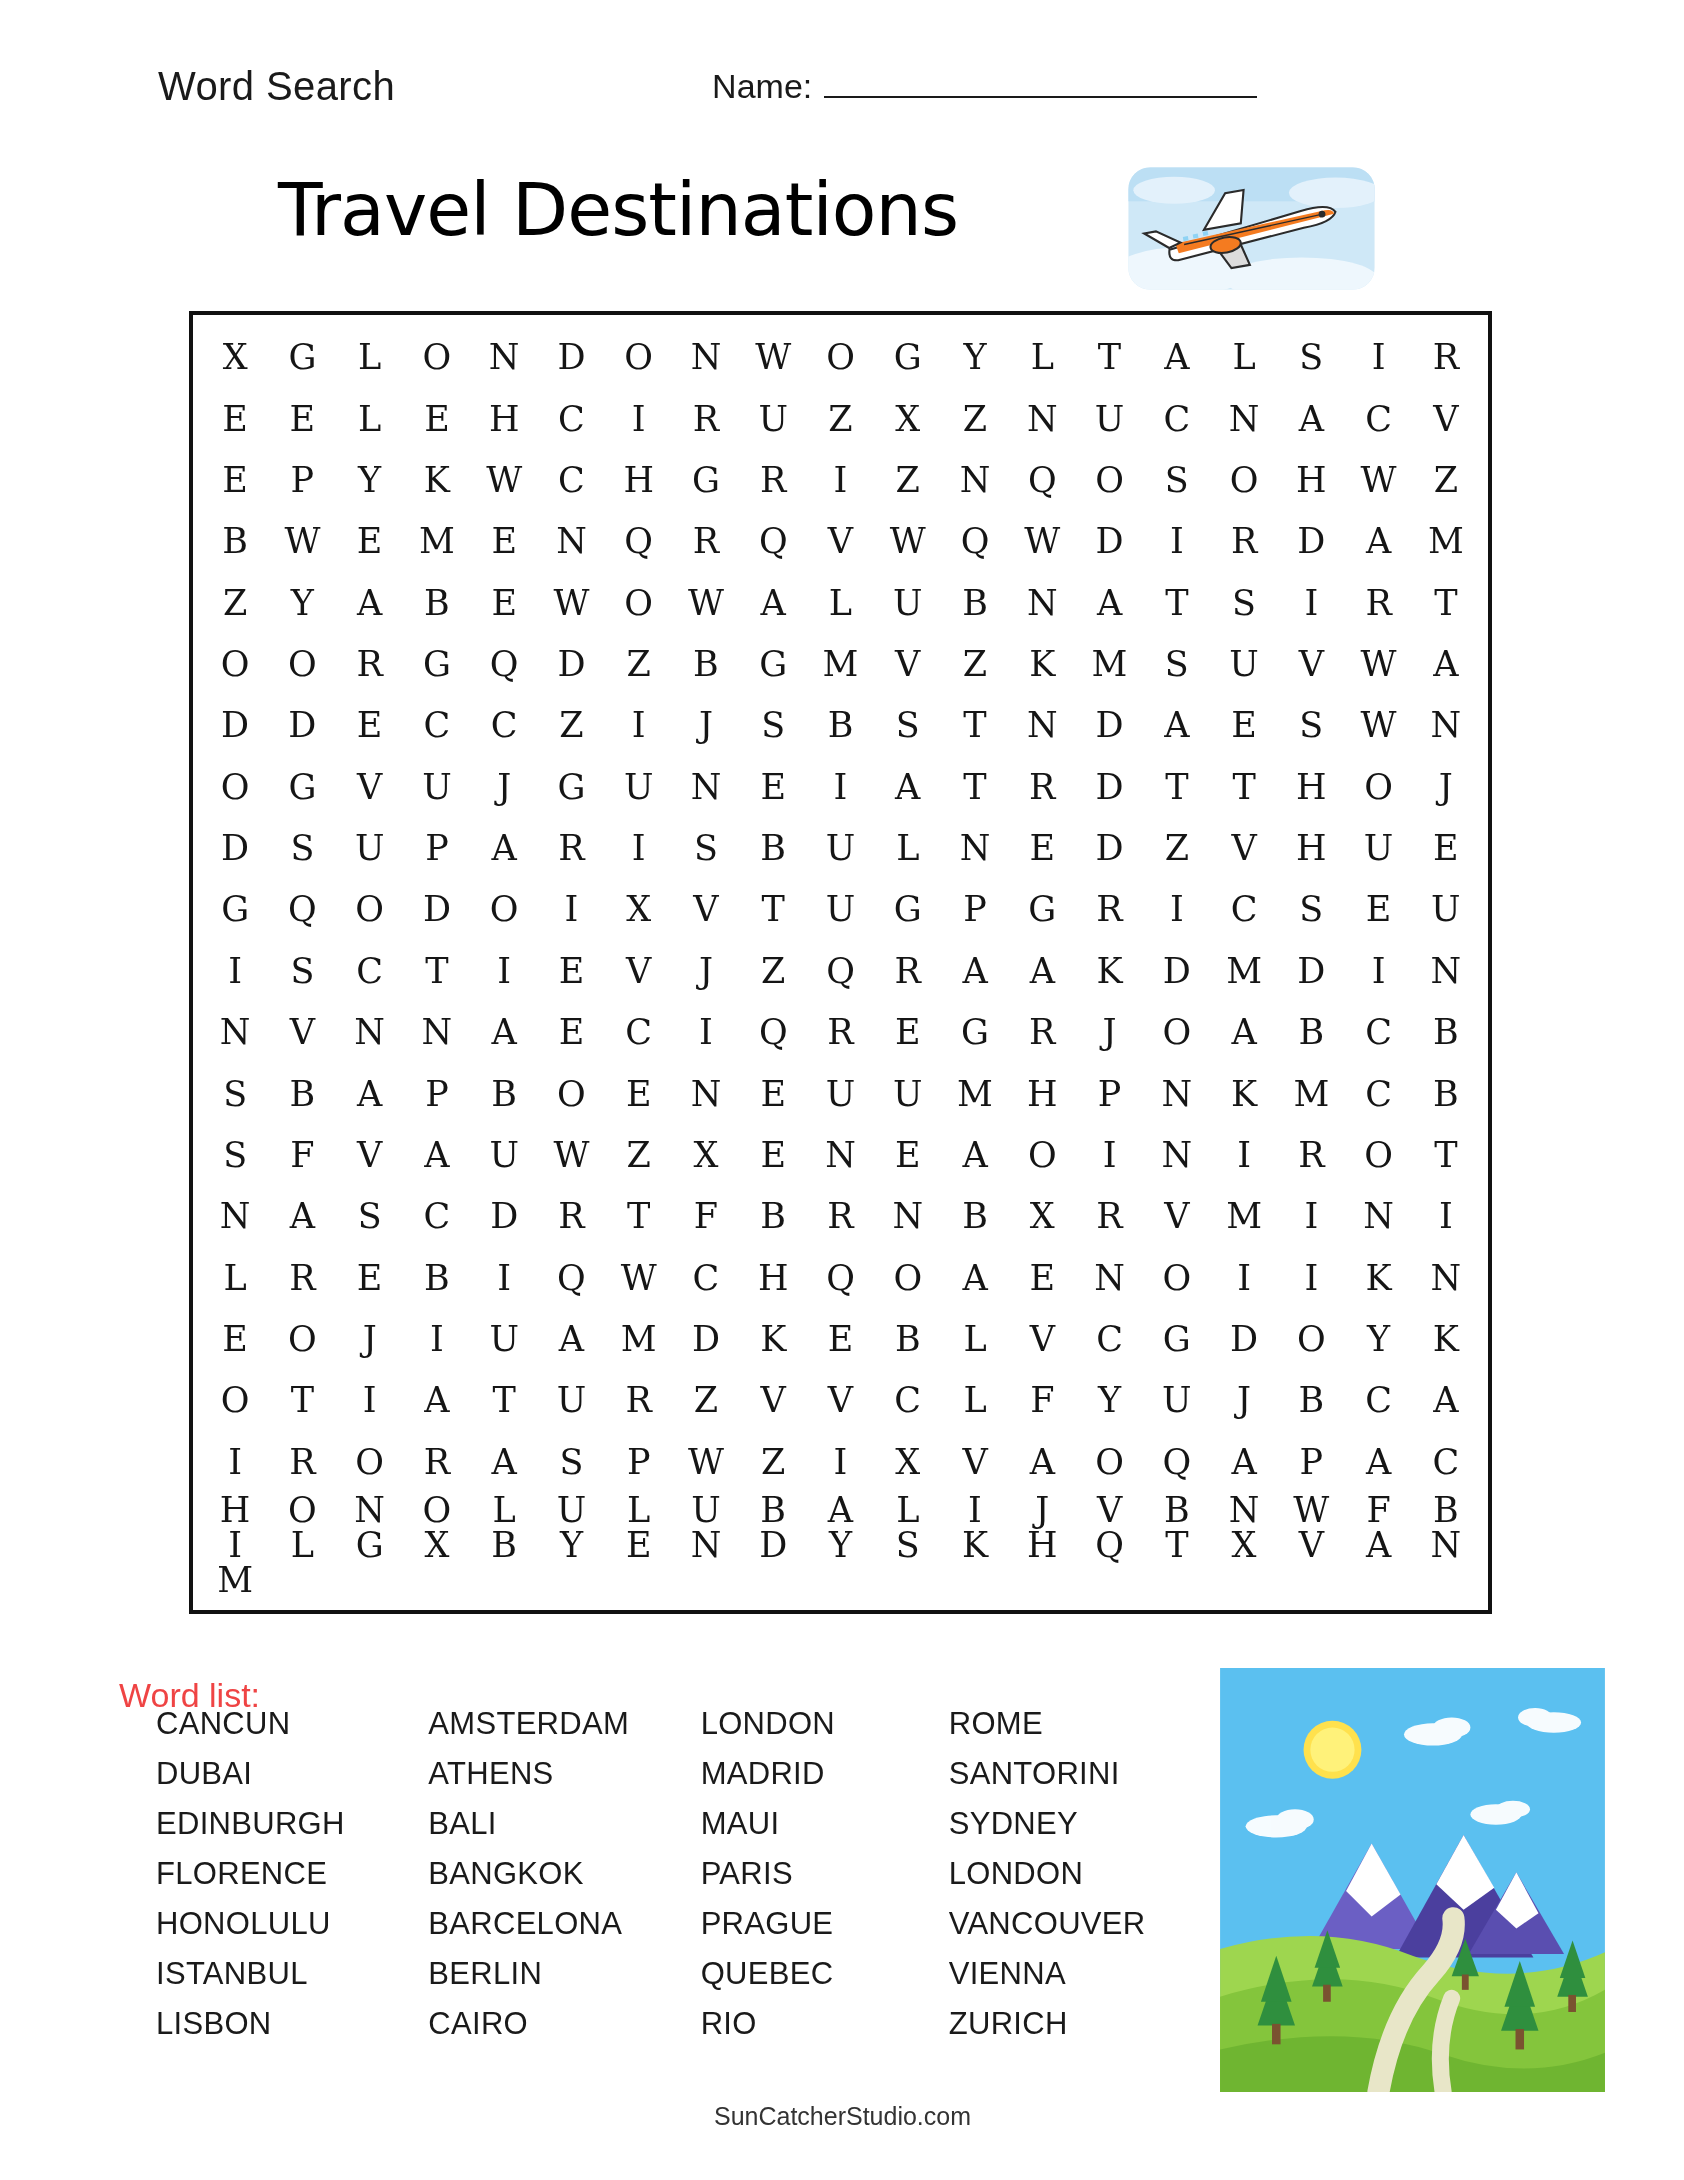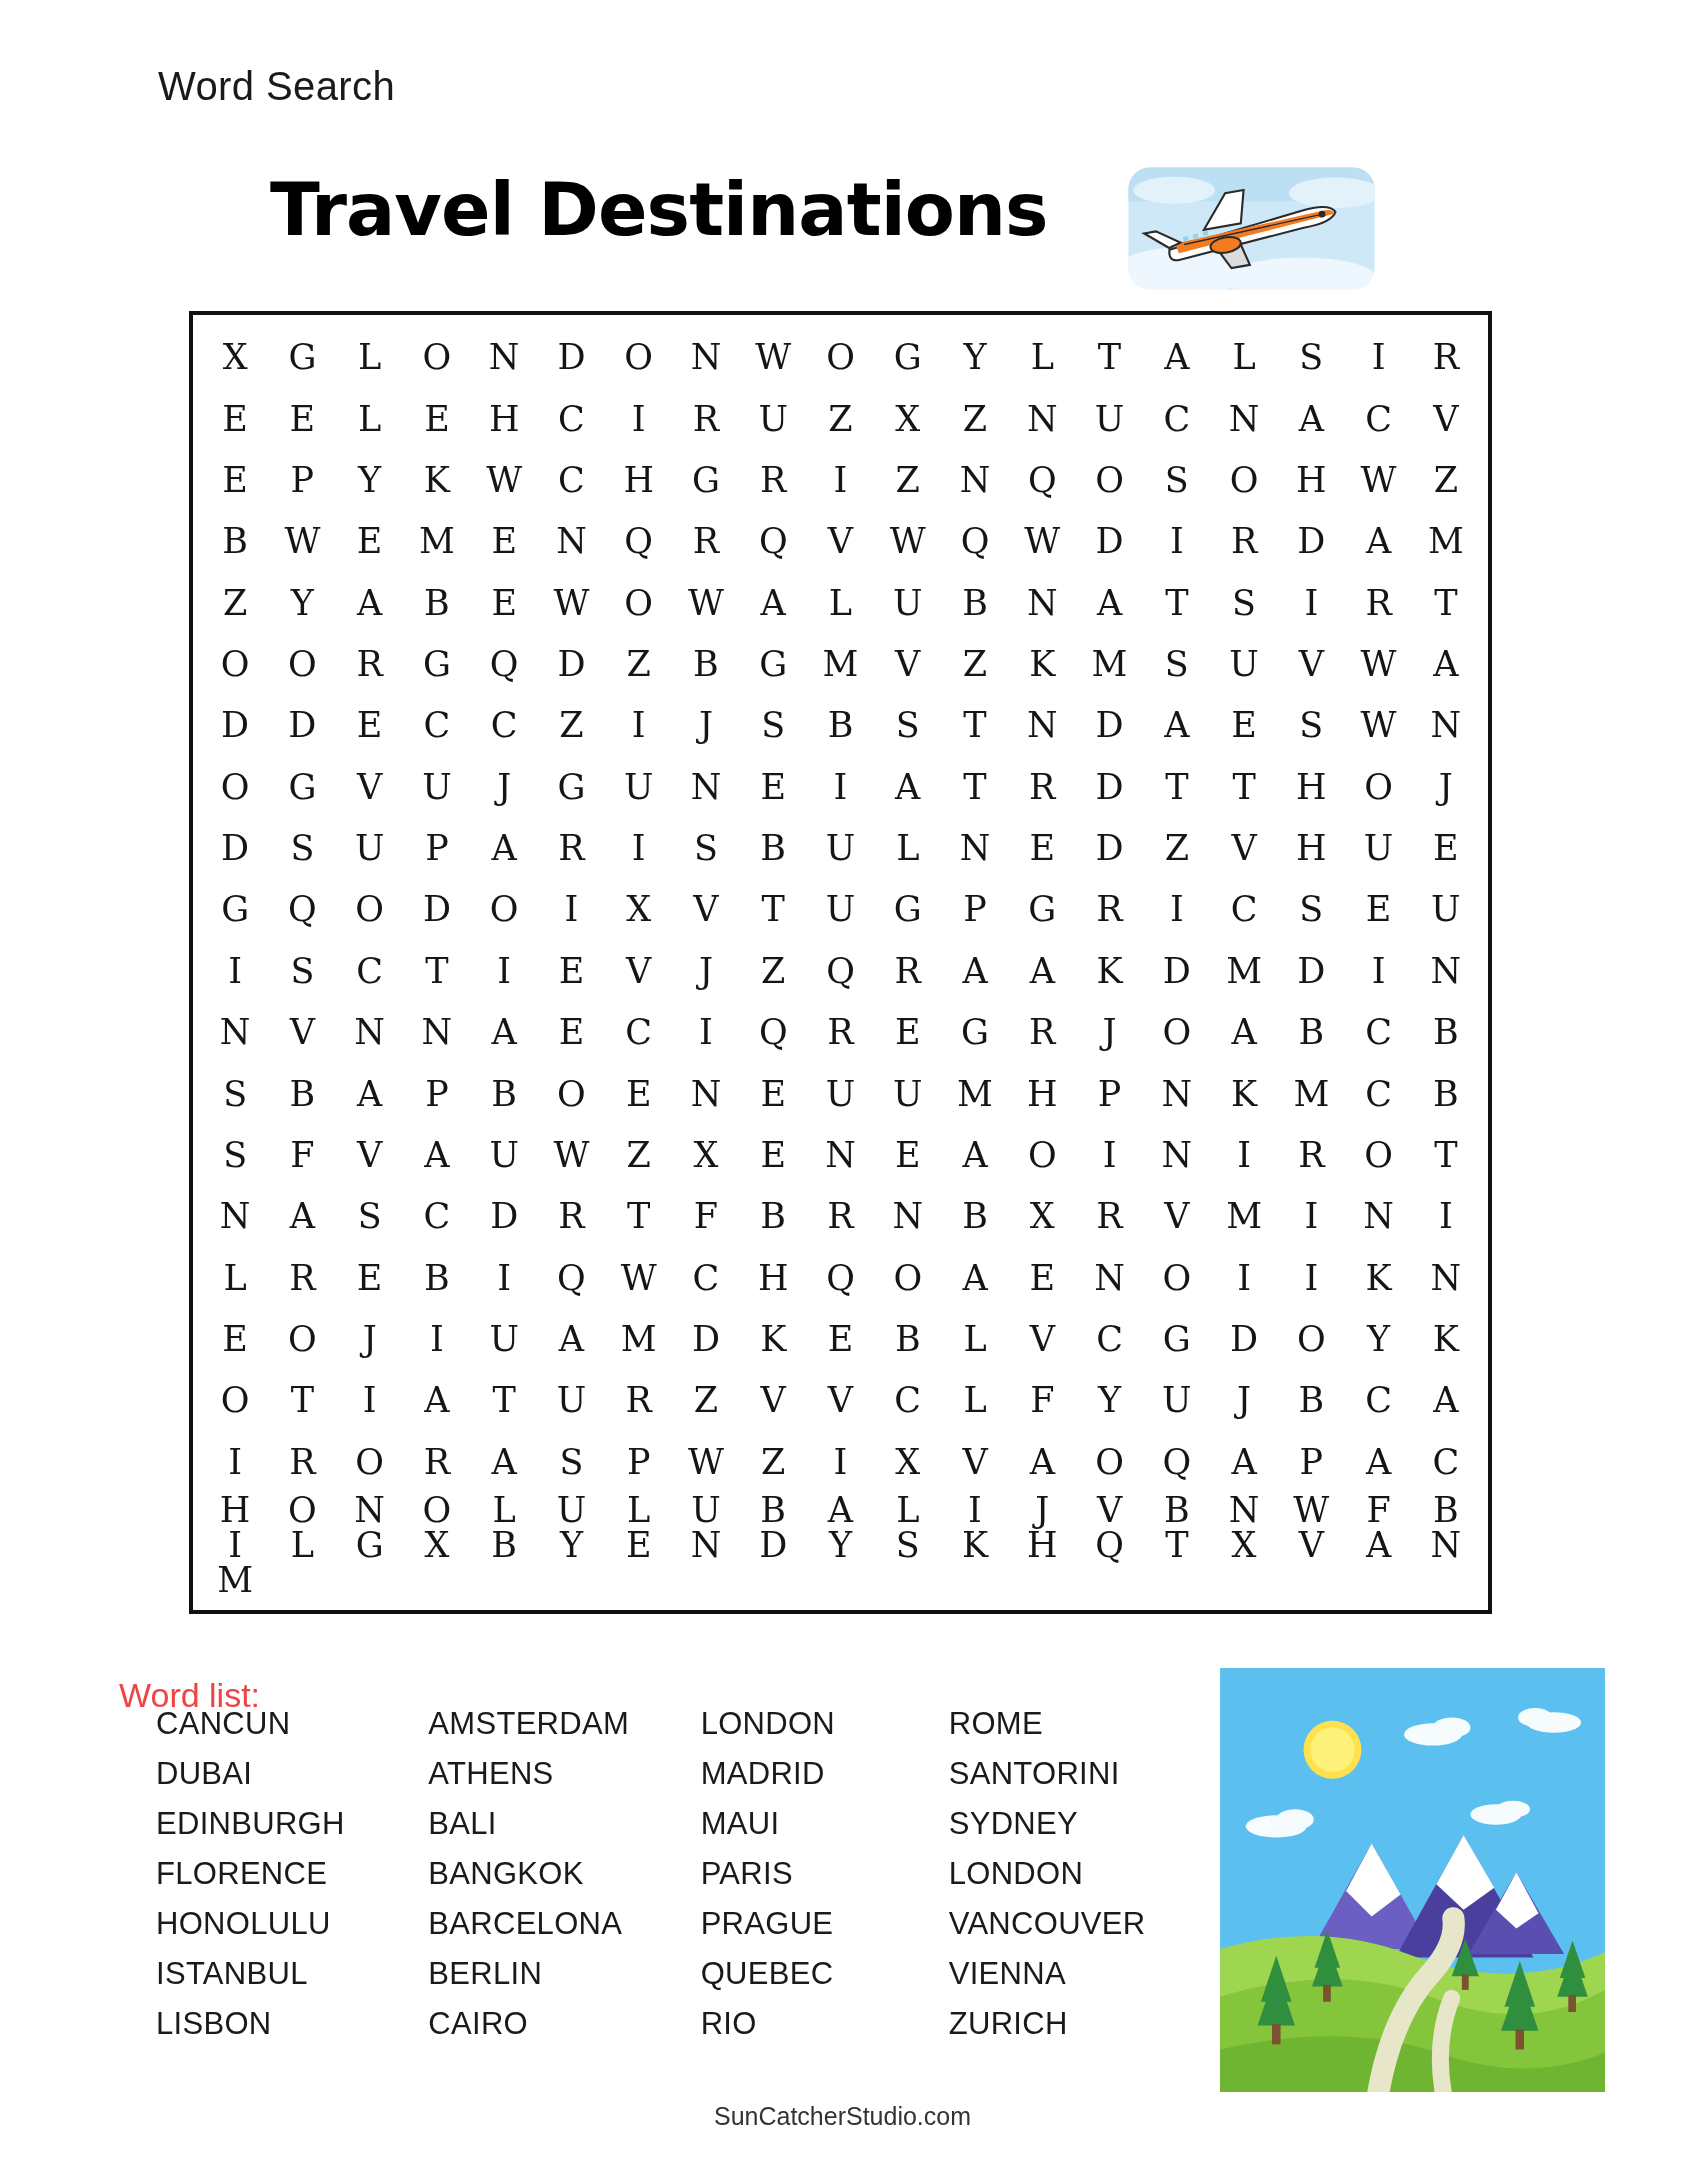--- a/index.html
+++ b/index.html
@@ -56,24 +56,24 @@
   
   .title-row {
     position: absolute;
     top: 152px;
     left: 0;
     width: 100%;
     height: 153px;
   }
   .puzzle-title {
     position: absolute;
-    left: 270px;
+    left: 278px;
     top: 15.3px;
     font-family: "DejaVu Sans", sans-serif;
-    font-weight: bold;
+    font-weight: normal;
     font-size: 73px;
     letter-spacing: -0.9px;
     color: #000000;
   }
 
   
   .plane-img {
     position: absolute;
     left: 1123px;
     top: 0px;
@@ -159,20 +159,24 @@
     color: #333333;
   }
 </style>
 </head>
 <body>
 
 <div class="page">
 
   <div class="header">
     <div class="header-title">Word Search</div>
+    <div class="name-block">
+      <span class="name-label">Name:</span>
+      <span class="name-line"></span>
+    </div>
   </div>
 
   <div class="title-row">
     <div class="puzzle-title">Travel Destinations</div>
 
     <svg class="plane-img" viewBox="0 0 302 180">
       <defs>
         <clipPath id="planeClip">
             <rect x="6" y="18" width="290" height="144" rx="26"></rect>
           </clipPath>

